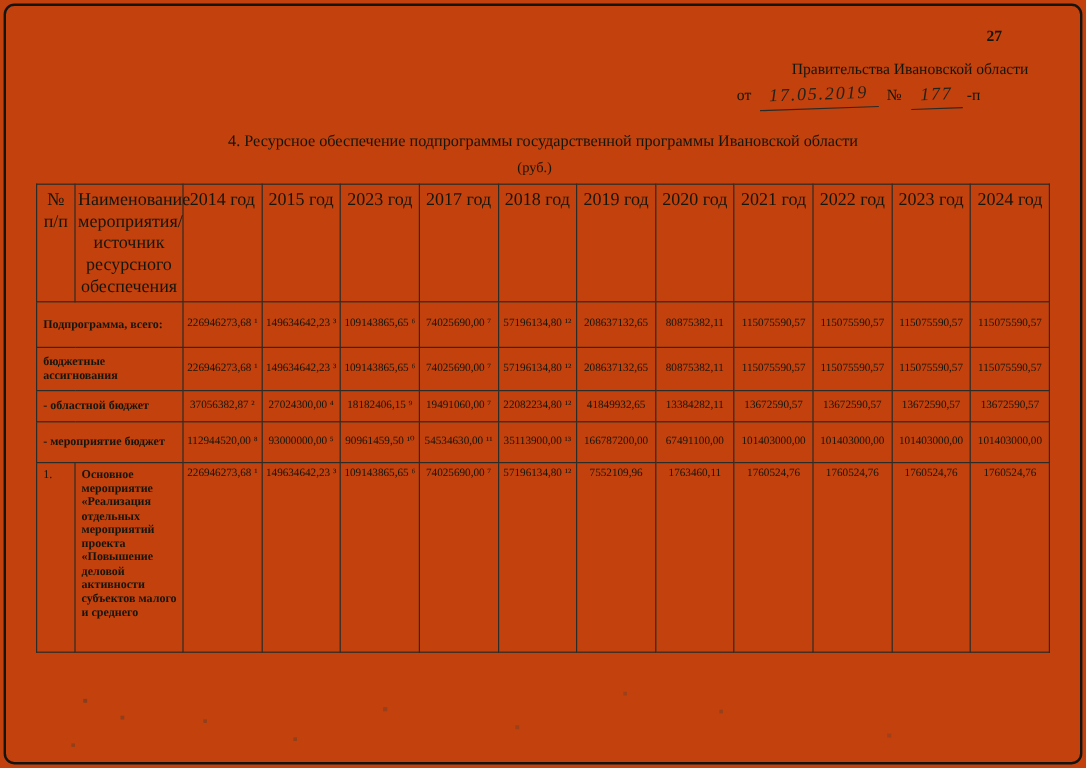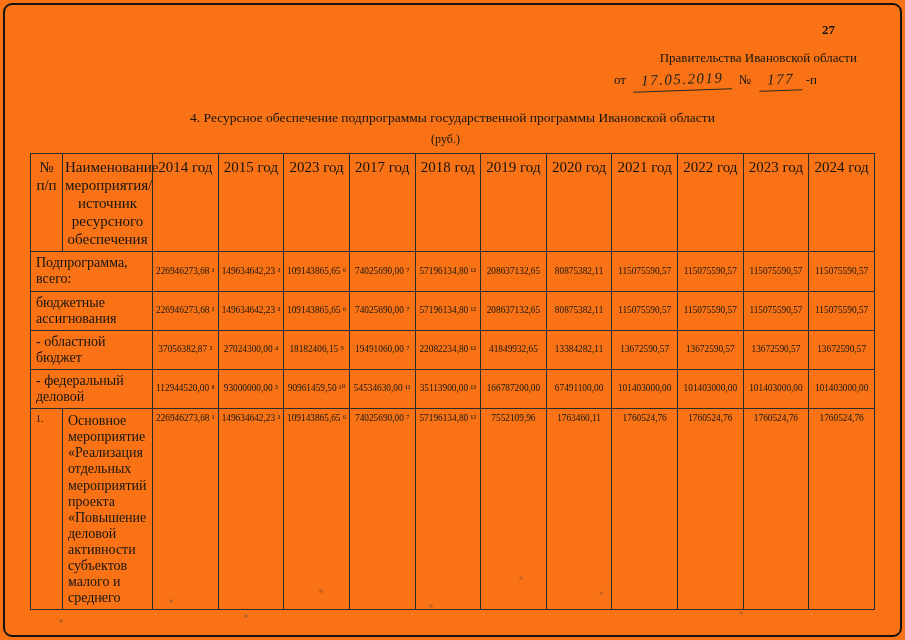--- a/index.html
+++ b/index.html
@@ -6,21 +6,21 @@
   body {
     width: 905px; height: 640px;
     background: #ffffff;
     overflow: hidden;
     font-family: "Liberation Serif", "DejaVu Serif", serif;
     color: #16160f;
   }
   .page {
     position: relative;
     width: 905px; height: 640px;
-    background: #f97316;
+    background: #c2410c;
   }
   .scan-frame {
     position: absolute; inset: 3px;
     border: 2px solid #141412;
     border-radius: 9px;
     pointer-events: none;
   }
   .content { padding: 22px 30px 0 30px; }
 
   .page-number {
@@ -77,24 +77,25 @@
   .res-table th {
     font-weight: normal;
     font-size: 15px;
     text-align: center;
     vertical-align: top;
     line-height: 1.2;
     padding-top: 4px;
   }
   .res-table td.name-cell {
     text-align: left;
-    font-size: 14px;
+    font-size: 10px;
     line-height: 1.15;
     padding-left: 5px;
     padding-right: 3px;
+    font-weight: bold;
   }
   .res-table td.num-cell {
     text-align: left;
     font-size: 10px;
     padding-left: 5px;
   }
   .res-table td.value-cell {
     text-align: center;
     font-size: 9.3px;
     line-height: 1.2;
@@ -217,21 +218,21 @@
             <td class="value-cell">19491060,00 ⁷</td>
             <td class="value-cell">22082234,80 ¹²</td>
             <td class="value-cell">41849932,65</td>
             <td class="value-cell">13384282,11</td>
             <td class="value-cell">13672590,57</td>
             <td class="value-cell">13672590,57</td>
             <td class="value-cell">13672590,57</td>
             <td class="value-cell">13672590,57</td>
           </tr>
           <tr>
-            <td colspan="2" class="name-cell">- федеральный деловой</td>
+            <td colspan="2" class="name-cell">- мероприятие бюджет</td>
             <td class="value-cell">112944520,00 ⁸</td>
             <td class="value-cell">93000000,00 ⁵</td>
             <td class="value-cell">90961459,50 ¹⁰</td>
             <td class="value-cell">54534630,00 ¹¹</td>
             <td class="value-cell">35113900,00 ¹³</td>
             <td class="value-cell">166787200,00</td>
             <td class="value-cell">67491100,00</td>
             <td class="value-cell">101403000,00</td>
             <td class="value-cell">101403000,00</td>
             <td class="value-cell">101403000,00</td>

